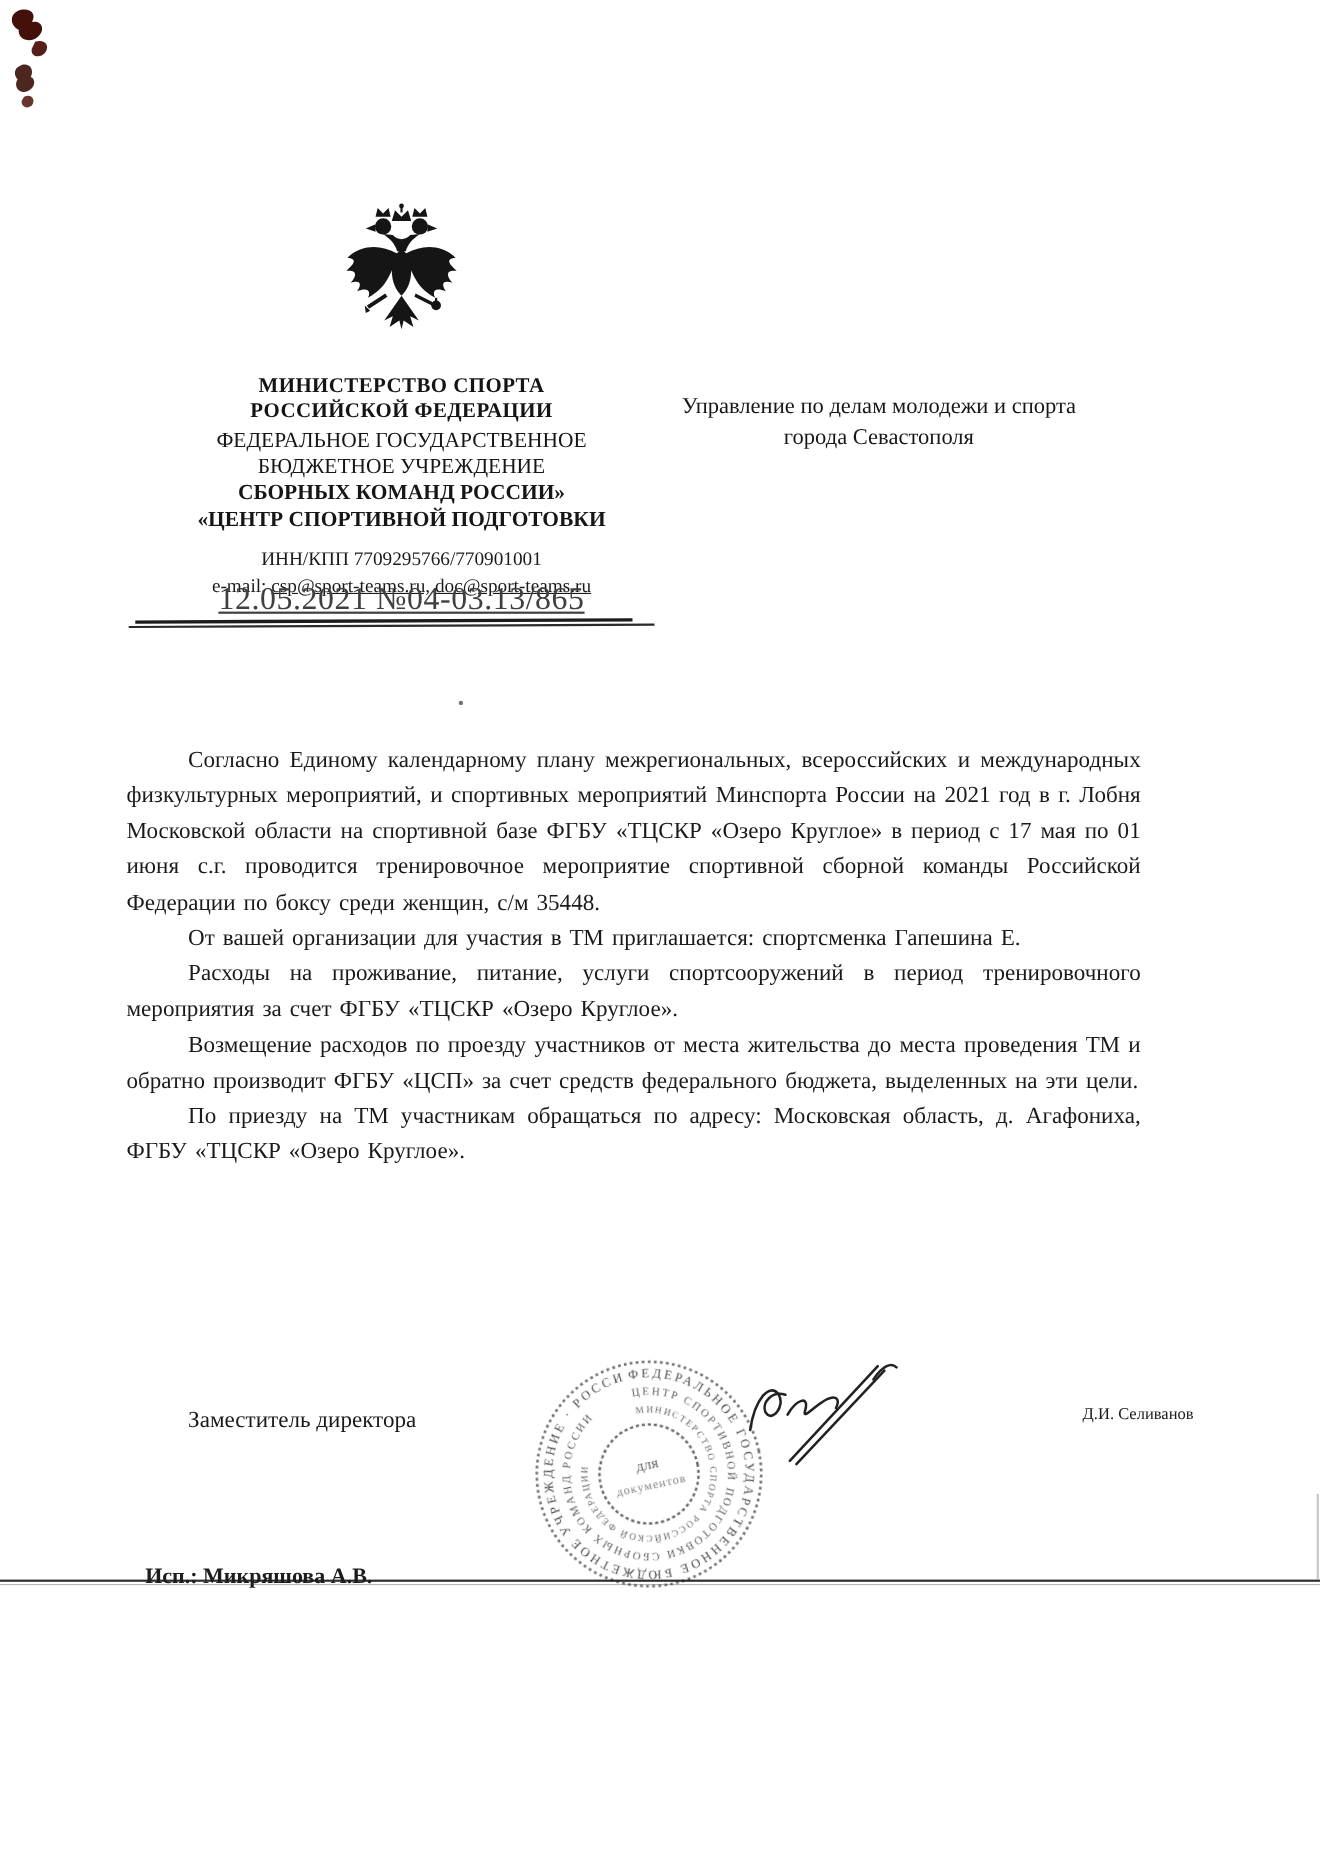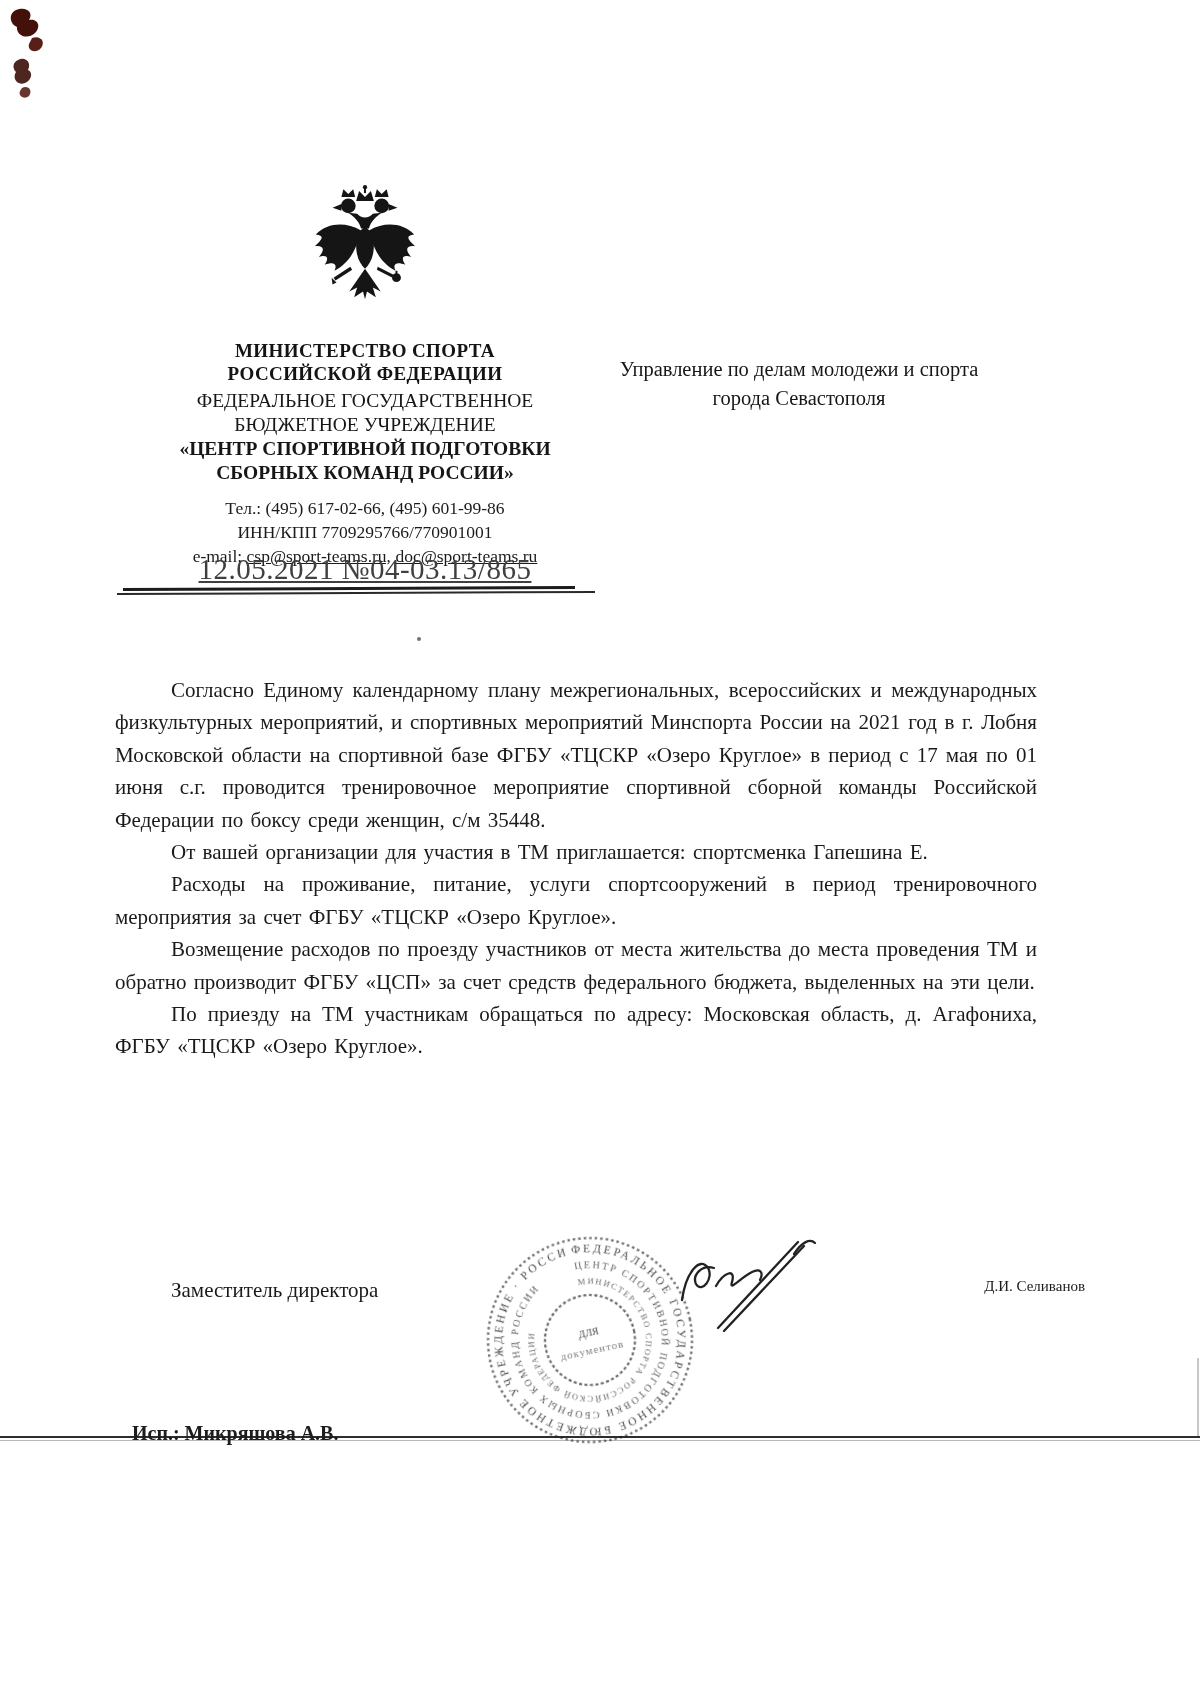--- a/index.html
+++ b/index.html
@@ -115,26 +115,25 @@
     </svg>
 
     <div class="ministry">
       <div>МИНИСТЕРСТВО СПОРТА</div>
       <div>РОССИЙСКОЙ ФЕДЕРАЦИИ</div>
     </div>
 
     <div class="org-name">
       <div>ФЕДЕРАЛЬНОЕ ГОСУДАРСТВЕННОЕ</div>
       <div>БЮДЖЕТНОЕ УЧРЕЖДЕНИЕ</div>
+      <div class="b">СБОРНЫХ КОМАНД РОССИИ»</div>
       <div class="b">«ЦЕНТР СПОРТИВНОЙ ПОДГОТОВКИ</div>
-      <div class="b">СБОРНЫХ КОМАНД РОССИИ»</div>
     </div>
 
     <div class="addr-block">
-      <div>Тел.: (495) 617-02-66, (495) 601-99-86</div>
       <div>ИНН/КПП 7709295766/770901001</div>
       <div class="email-line">
         <span>e-mail:</span>
         <span class="u">csp@sport-teams.ru,</span>
         <span class="u">doc@sport-teams.ru</span>
       </div>
     </div>
 
     <div class="doc-number">12.05.2021 №04-03.13/865</div>
 

